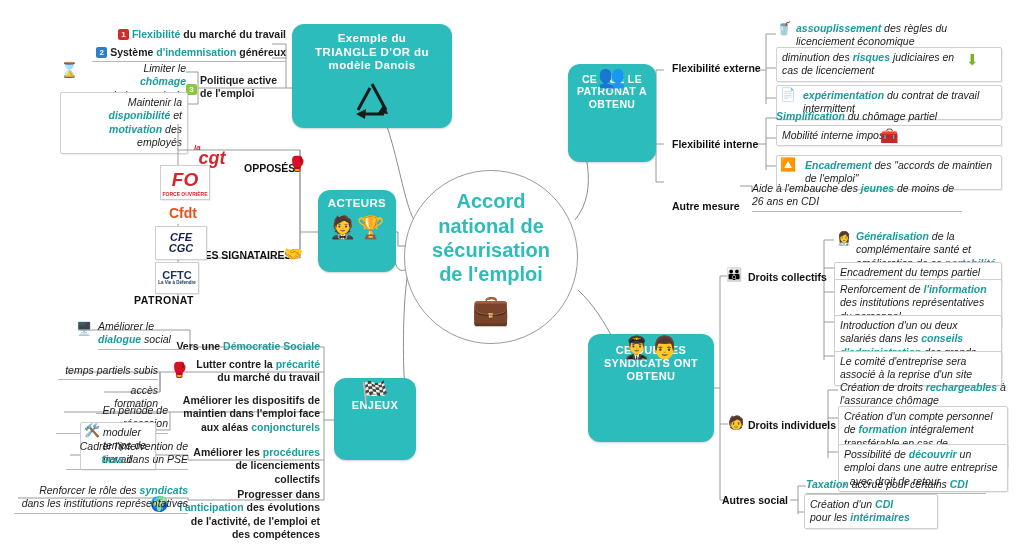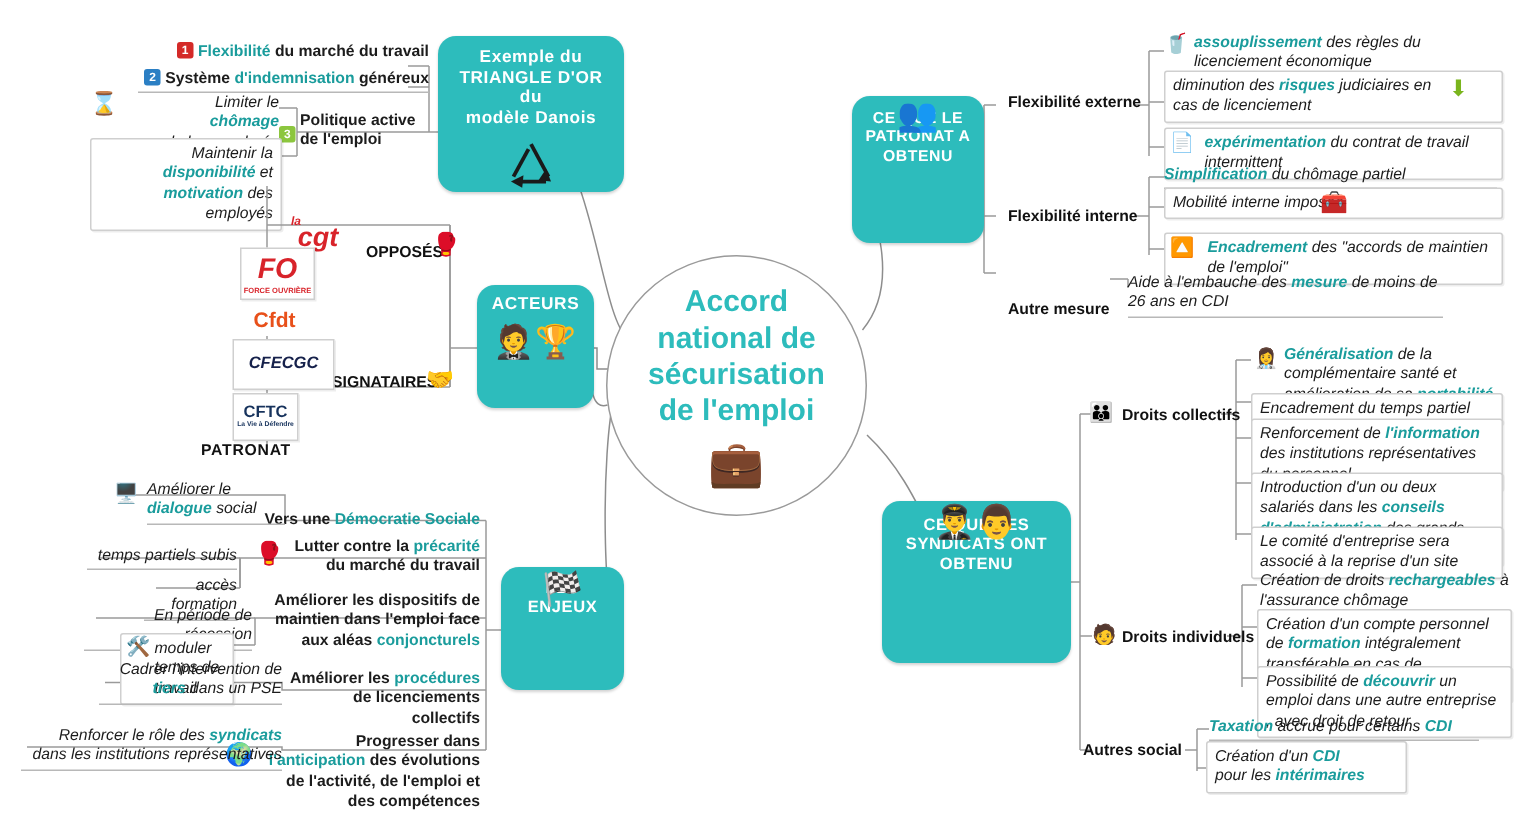--- a/index.html
+++ b/index.html
@@ -109,21 +109,21 @@
       <path d="M286,44 L272,44"></path>
       <path d="M286,58 L272,58"></path>
       <path d="M286,88 L232,88"></path>
       <path d="M232,88 L198,88"></path>
       <path d="M198,72 L198,104"></path>
       <path d="M198,72 L186,72"></path>
       <path d="M198,104 L186,104"></path>
     </g>
   </svg>
 
-  <div class="node teal" style="left:292px;top:24px;width:124px;height:104px;">
+  <div class="node teal" style="left:292px;top:24px;width:160px;height:104px;">
     <div class="ttl" style="font-size:11.5px;">
       <span>Exemple du</span><br>
       <span>TRIANGLE D'OR du</span><br>
       <span>modèle Danois</span>
     </div>
     <svg width="56" height="44" viewBox="0 0 56 44" style="margin-top:3px;">
       <g fill="none" stroke="#1a1a1a" stroke-width="3" stroke-linecap="butt">
         <path d="M28,6 L42,32"></path>
         <path d="M40,36 L16,36"></path>
         <path d="M14,32 L26,10"></path>
@@ -187,21 +187,21 @@
     <span style="font-size:8px;align-self:flex-start;margin-left:4px;">la</span>
     <span style="font-size:18px;margin-top:-4px;">cgt</span>
   </div>
   <div class="logo logo-fo" style="left:160px;top:165px;width:50px;height:35px;flex-direction:column;">
     <span>FO</span>
     <span style="font-size:5px;color:#d8232a;font-style:normal;">FORCE OUVRIÈRE</span>
   </div>
   <div class="logo logo-cfdt" style="left:160px;top:203px;width:46px;height:20px;">
     <span>Cfdt</span>
   </div>
-  <div class="logo logo-cgc" style="left:155px;top:226px;width:68px;height:34px;flex-direction:row;align-items:center;">
+  <div class="logo logo-cgc" style="left:155px;top:226px;width:52px;height:34px;flex-direction:column;align-items:center;">
     <span>CFE</span>
     <span>CGC</span>
   </div>
   <div class="logo logo-cftc" style="left:155px;top:262px;width:44px;height:32px;flex-direction:column;">
     <span>CFTC</span>
     <span class="logo-cap" style="font-size:4.5px;">La Vie à Défendre</span>
   </div>
   <div class="lbl" style="position:absolute;left:134px;top:294px;letter-spacing:.5px;">PATRONAT</div>
 
   <svg class="lines" viewBox="0 0 1024 550">
@@ -344,21 +344,21 @@
     <span>Mobilité interne imposée</span>
   </div>
   <div class="ico" style="left:880px;top:128px;">🧰</div>
 
   <div class="leaf it boxed" style="left:776px;top:155px;width:226px;padding-left:28px;">
     <span class="hl">Encadrement</span><span> des "accords de maintien de l'emploi"</span>
   </div>
   <div class="ico sm" style="left:780px;top:158px;color:#f08a24;">🔼</div>
 
   <div class="leaf it" style="left:752px;top:182px;width:210px;border-bottom:1px solid #b8b8b8;padding-bottom:2px;">
-    <span>Aide à l'embauche des </span><span class="hl">mesure</span><span> de moins de 26 ans en CDI</span>
+    <span>Aide à l'embauche des </span><span class="hl">jeunes</span><span> de moins de 26 ans en CDI</span>
   </div>
 
   <svg class="lines" viewBox="0 0 1024 550">
     <g fill="none" stroke="#9a9a9a" stroke-width="1">
       <path d="M714,388 L720,388"></path>
       <path d="M720,276 L720,500"></path>
       <path d="M720,276 L728,276"></path>
       <path d="M720,424 L728,424"></path>
       <path d="M720,500 L728,500"></path>
       <path d="M814,276 L824,276"></path>

